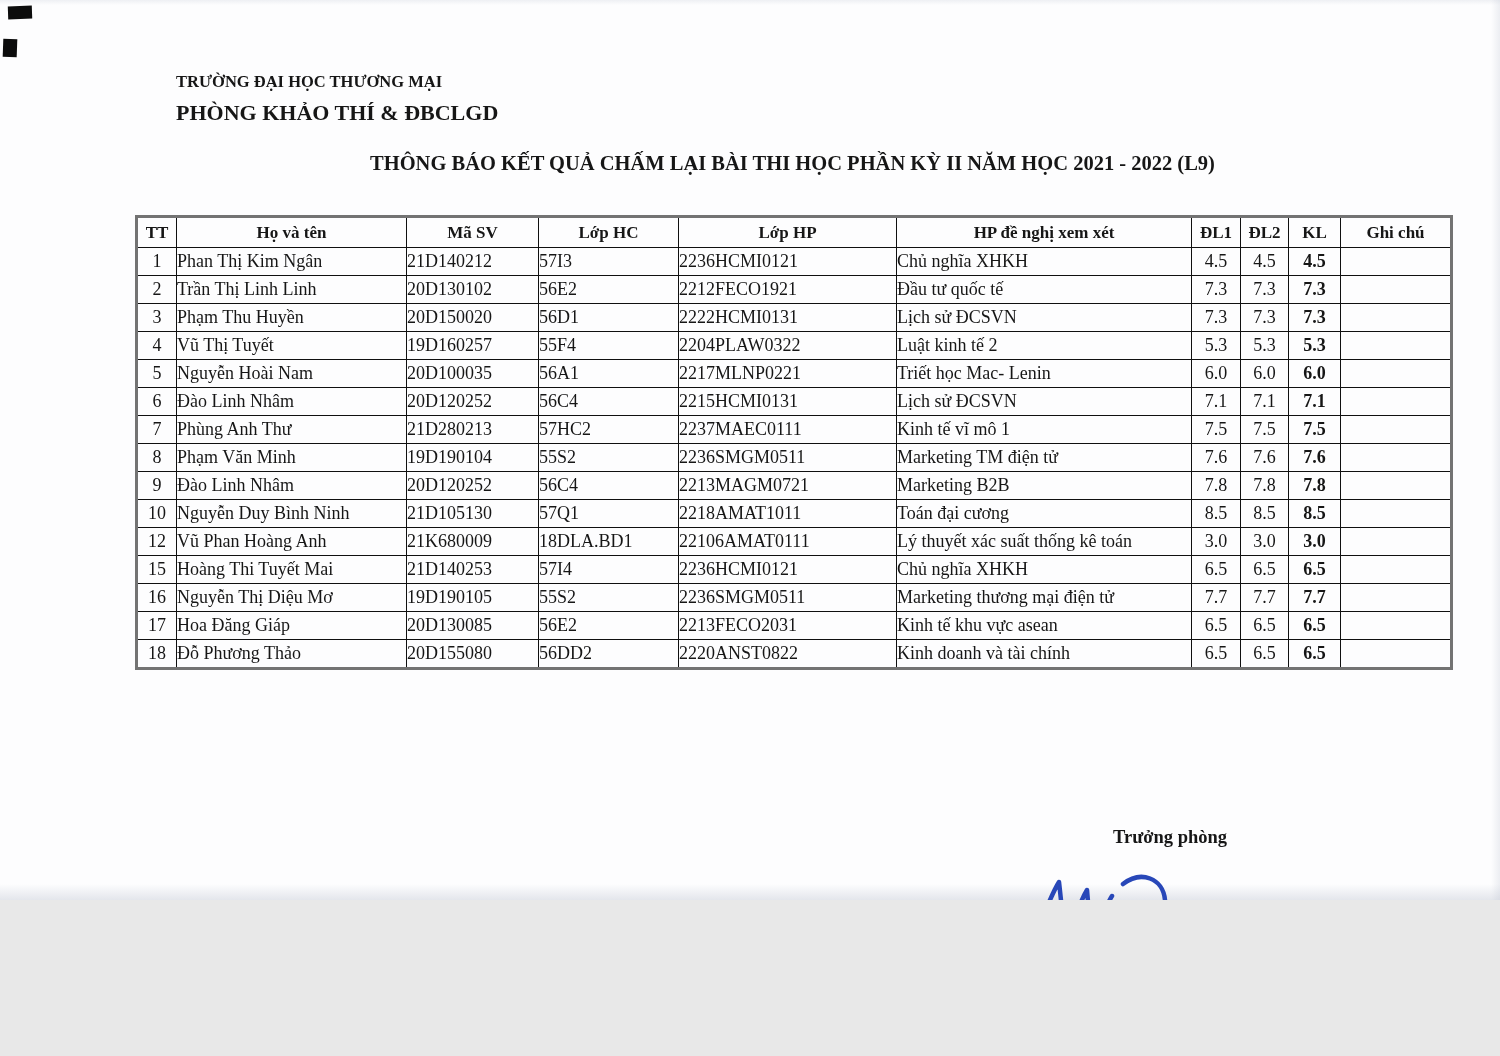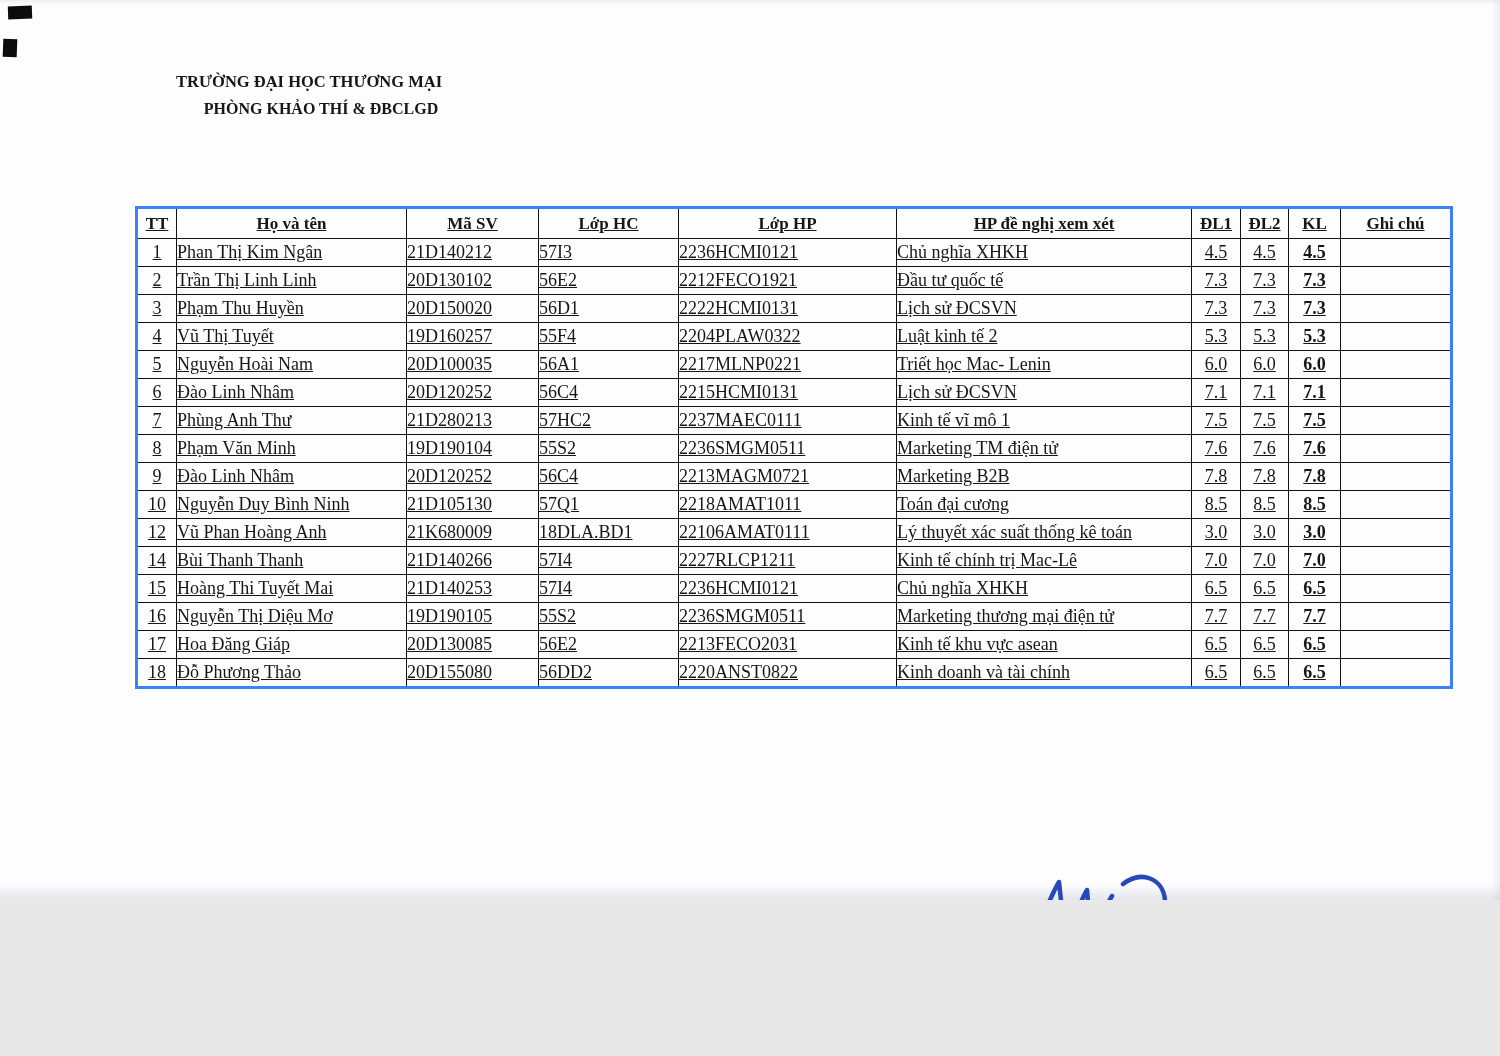--- a/index.html
+++ b/index.html
@@ -17,32 +17,31 @@
   .artifact.m2{left:3px;top:39px;width:14px;height:18px;transform:rotate(2deg);}
   .edge-bottom{position:absolute;left:0;right:0;bottom:0;height:16px;
     background:linear-gradient(to bottom,rgba(255,255,255,0),rgba(186,192,206,0.38));}
   .edge-right{position:absolute;top:0;bottom:0;right:0;width:9px;
     background:linear-gradient(to right,rgba(255,255,255,0),rgba(196,202,214,0.30));}
   .edge-top{position:absolute;left:0;right:0;top:0;height:5px;
     background:linear-gradient(to top,rgba(255,255,255,0),rgba(200,205,216,0.28));}
 
   .org{position:absolute;left:176px;top:72px;width:290px;text-align:center;}
   .org .l1{font-weight:bold;font-size:16.5px;white-space:nowrap;text-align:left;}
-  .org .l2{font-weight:bold;font-size:16px;white-space:nowrap;margin-top:8px;text-align:center;}
+  .org .l2{font-weight:bold;font-size:22px;white-space:nowrap;margin-top:8px;text-align:center;}
 
   .doc-title{
     position:absolute;left:135px;top:152px;width:1315px;
     text-align:center;font-weight:bold;font-size:20.5px;white-space:nowrap;
   }
 
   table.results{
-    position:absolute;left:135px;top:206px;width:1315px;
+    position:absolute;left:135px;top:215px;width:1315px;
     border-collapse:collapse;table-layout:fixed;
-    border:3px solid #3b82f6;
-    text-decoration:underline;
+    border:3px solid #737373;
   }
   table.results th,table.results td{
     border:1.6px solid #101010;
     overflow:hidden;white-space:nowrap;
     vertical-align:middle;
     padding:0;
   }
   table.results th{
     height:29px;font-size:17px;font-weight:bold;text-align:center;
   }
@@ -67,20 +66,21 @@
   <div class="artifact m2"></div>
   <div class="edge-top"></div>
   <div class="edge-right"></div>
   <div class="edge-bottom"></div>
 
   <div class="org">
     <div class="l1">TRƯỜNG ĐẠI HỌC THƯƠNG MẠI</div>
     <div class="l2">PHÒNG KHẢO THÍ &amp; ĐBCLGD</div>
   </div>
 
+  <div class="doc-title">THÔNG BÁO KẾT QUẢ CHẤM LẠI BÀI THI HỌC PHẦN KỲ II NĂM HỌC 2021 - 2022 (L9)</div>
 
   <table class="results">
     <colgroup>
       <col style="width:40px">
         <col style="width:230px">
         <col style="width:132px">
       <col style="width:140px">
         <col style="width:218px">
         <col style="width:295px">
       <col style="width:49px">
@@ -229,32 +229,20 @@
           <td class="al">21K680009</td>
           <td class="al">18DLA.BD1</td>
           <td class="al">22106AMAT0111</td>
           <td class="al">Lý thuyết xác suất thống kê toán</td>
           <td class="ac">3.0</td>
           <td class="ac">3.0</td>
           <td class="ac kl">3.0</td>
           <td class="ac"></td>
         </tr>
         <tr>
-          <td class="ac">14</td>
-          <td class="al">Bùi Thanh Thanh</td>
-          <td class="al">21D140266</td>
-          <td class="al">57I4</td>
-          <td class="al">2227RLCP1211</td>
-          <td class="al">Kinh tế chính trị Mac-Lê</td>
-          <td class="ac">7.0</td>
-          <td class="ac">7.0</td>
-          <td class="ac kl">7.0</td>
-          <td class="ac"></td>
-        </tr>
-        <tr>
           <td class="ac">15</td>
           <td class="al">Hoàng Thi Tuyết Mai</td>
           <td class="al">21D140253</td>
           <td class="al">57I4</td>
           <td class="al">2236HCMI0121</td>
           <td class="al">Chủ nghĩa XHKH</td>
           <td class="ac">6.5</td>
           <td class="ac">6.5</td>
           <td class="ac kl">6.5</td>
           <td class="ac"></td>
@@ -292,20 +280,21 @@
           <td class="al">Kinh doanh và tài chính</td>
           <td class="ac">6.5</td>
           <td class="ac">6.5</td>
           <td class="ac kl">6.5</td>
           <td class="ac"></td>
         </tr>
       </tbody>
   </table>
 
   <div class="sign-block">
+    <div class="signer-title">Trưởng phòng</div>
   </div>
 
   <svg class="signature-svg" width="400" height="115" viewBox="0 0 400 115">
     <g fill="none" stroke="#2847b8" stroke-linecap="round" stroke-linejoin="round">
       <path stroke-width="4.5" d="M24,82 C34,58 44,28 54,12 C57,38 59,62 61,74 C68,52 76,30 82,20 C84,44 86,64 89,72 C95,52 102,34 107,26"></path>
       <path stroke-width="4.5" d="M118,14 C136,0 158,8 160,30 C161,48 146,64 130,62 C118,60 114,48 124,42 C138,36 158,48 170,56 C178,61 186,62 192,60"></path>
       <path stroke-width="4" d="M196,44 C193,56 195,66 204,64 C213,61 218,50 220,42 C219,54 222,64 231,62 C241,59 247,52 252,48 C270,52 310,56 352,52"></path>
       <path stroke-width="6" d="M14,96 C80,87 150,89 230,94"></path>
       <path stroke-width="2.5" d="M200,94 C280,98 340,95 392,88"></path>
     </g>

